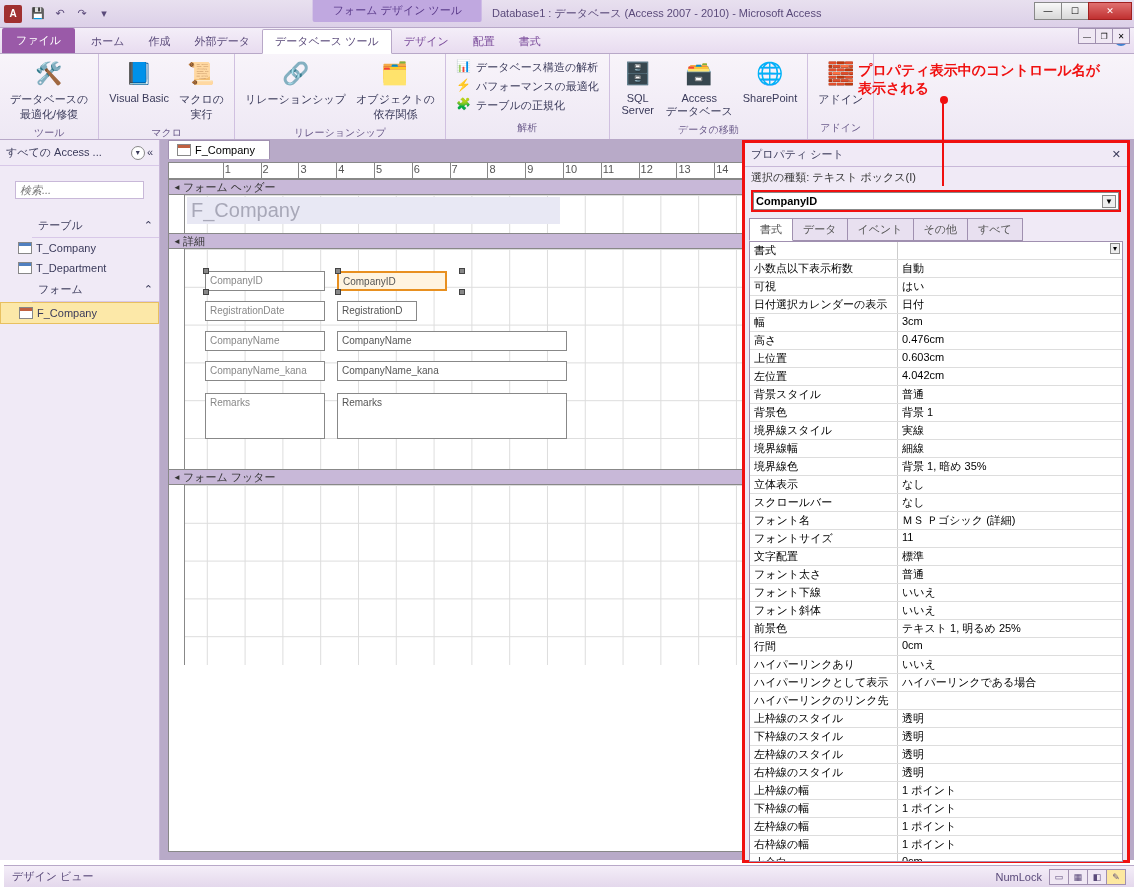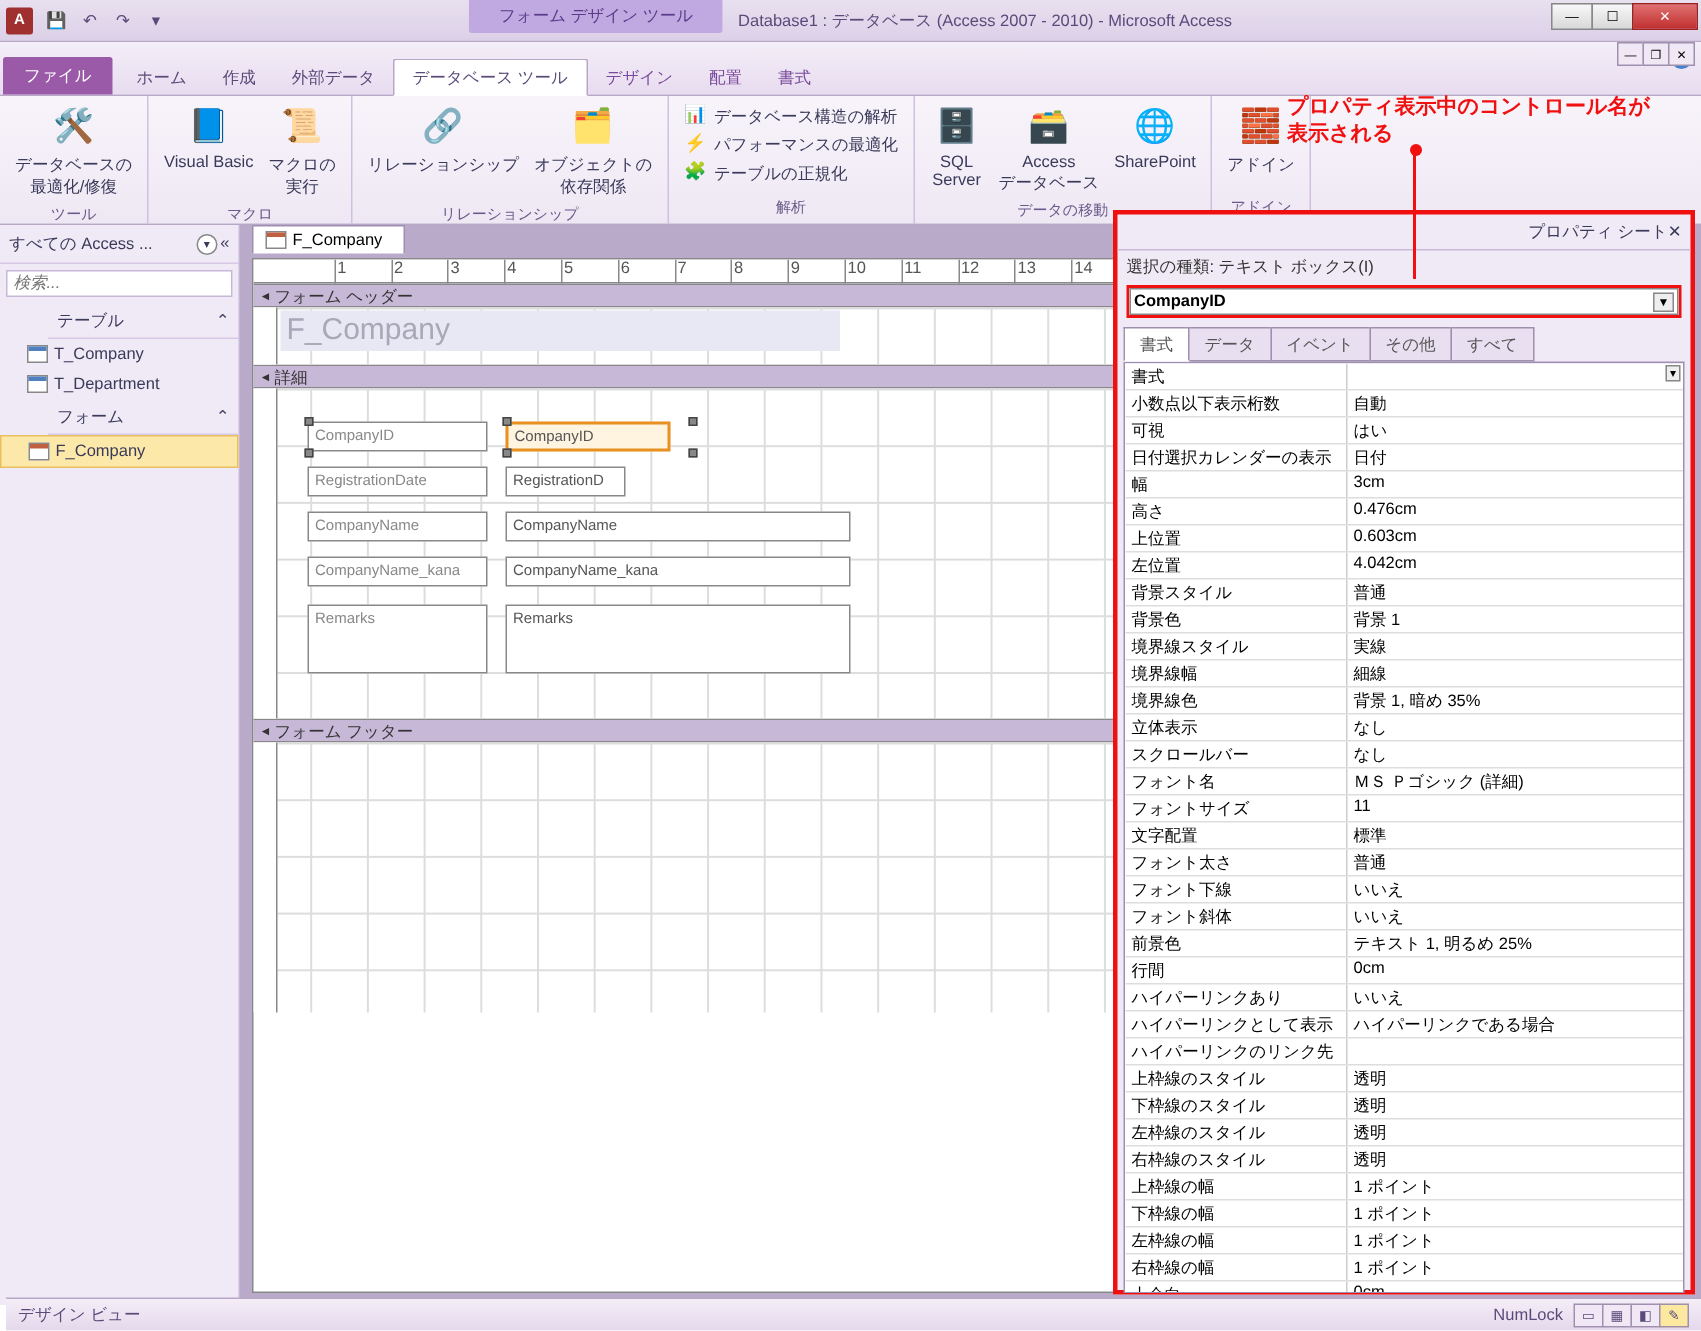--- a/index.html
+++ b/index.html
@@ -7,42 +7,42 @@
 .titlebar{height:28px;background:linear-gradient(#e8e0ef,#dcd0e8);display:flex;align-items:center;position:relative;border-bottom:1px solid #b8a8c8;}
 .titlebar .app-icon{width:18px;height:18px;margin:0 4px;background:#a03030;border-radius:2px;display:flex;align-items:center;justify-content:center;color:#fff;font-weight:bold;font-size:10px;}
 .titlebar .qat{display:flex;gap:2px;margin-left:2px;}
 .titlebar .qat-btn{width:20px;height:20px;display:flex;align-items:center;justify-content:center;color:#5a4a7a;}
 .titlebar .center{position:absolute;left:50%;transform:translateX(-50%);display:flex;align-items:center;gap:10px;}
 .titlebar .ctx-title{background:#c0a8e0;padding:4px 20px;color:#5a3a8a;border-radius:0 0 2px 2px;margin-top:-6px;}
 .titlebar .dbname{color:#5a4a7a;}
 .win-btns{position:absolute;right:2px;top:2px;display:flex;}
 .win-btn{width:28px;height:18px;border:1px solid #888;background:linear-gradient(#f8f8f8,#d8d8d8);display:flex;align-items:center;justify-content:center;margin-left:-1px;font-size:9px;}
 .win-btn.close{background:linear-gradient(#e07070,#c03030);color:#fff;border-color:#a02020;width:44px;}
-.ribbon-tabs{height:36px;background:linear-gradient(#f4eef8,#e8dcf0);display:flex;align-items:flex-end;padding-left:2px;border-bottom:1px solid #b8a8c8;position:relative;}
+.ribbon-tabs{height:26px;background:linear-gradient(#f4eef8,#e8dcf0);display:flex;align-items:flex-end;padding-left:2px;border-bottom:1px solid #b8a8c8;position:relative;}
 .ribbon-tab{padding:4px 12px;color:#5a4a7a;cursor:default;}
 .ribbon-tab.file{background:#9a5aa8;color:#fff;border-radius:2px 2px 0 0;margin-right:4px;padding:5px 14px;}
 .ribbon-tab.active{background:#fff;border:1px solid #b8a8c8;border-bottom:1px solid #fff;border-radius:2px 2px 0 0;margin-bottom:-1px;}
 .ribbon-tab.ctx{color:#7a4a9a;}
 .ribbon-help{position:absolute;right:6px;top:4px;display:flex;gap:6px;}
 .ribbon-help span{color:#5a4a7a;}
 .ribbon-body{height:86px;background:linear-gradient(#f8f4fa,#eee8f4);border-bottom:1px solid #b8a8c8;display:flex;}
 .rgroup{border-right:1px solid #d0c0e0;padding:2px 6px;display:flex;flex-direction:column;justify-content:space-between;}
 .rgroup-items{display:flex;align-items:flex-start;gap:2px;flex:1;}
 .rgroup-label{text-align:center;color:#6a5a8a;font-size:10px;padding:2px 0;}
 .ritem{display:flex;flex-direction:column;align-items:center;padding:2px 4px;min-width:44px;text-align:center;color:#3a3a5a;gap:2px;}
 .ritem .ricon{width:32px;height:32px;display:flex;align-items:center;justify-content:center;font-size:22px;}
 .ritem-list{display:flex;flex-direction:column;gap:1px;padding:2px;}
 .ritem-sm{display:flex;align-items:center;gap:4px;color:#3a3a5a;padding:1px 2px;}
 .ritem-sm .ricon{width:16px;height:16px;font-size:12px;}
 .main{display:flex;height:720px;}
 .nav{width:160px;background:#f0eaf6;border-right:1px solid #c8b8d8;display:flex;flex-direction:column;}
 .nav-hdr{padding:5px 6px;display:flex;align-items:center;justify-content:space-between;color:#3a3a5a;border-bottom:1px solid #d8c8e8;}
 .nav-hdr .dd{display:flex;gap:2px;}
 .nav-hdr .circ{width:14px;height:14px;border:1px solid #888;border-radius:50%;background:#fff;display:flex;align-items:center;justify-content:center;font-size:8px;}
-.nav-search{margin:4px;position:relative;}
+.nav-search{margin:15px;position:relative;}
 .nav-search input{width:100%;padding:2px 4px;border:1px solid #c8b8d8;background:#fff;font-style:italic;color:#888;}
 .nav-cat{padding:4px 6px;color:#3a3a5a;border-bottom:1px solid #d8c8e8;display:flex;justify-content:space-between;align-items:center;margin-left:32px;}
 .nav-item{padding:4px 6px 4px 18px;color:#3a3a5a;display:flex;align-items:center;gap:4px;}
 .nav-item.sel{background:#fce8a8;border:1px solid #e8c060;}
 .nav-icon{width:14px;height:12px;background:#fff;border:1px solid #888;position:relative;}
 .nav-icon.tbl::before{content:"";position:absolute;top:0;left:0;right:0;height:3px;background:#5080c0;}
 .nav-icon.frm::before{content:"";position:absolute;top:0;left:0;right:0;height:3px;background:#c06040;}
 .doc-area{flex:1;background:#b8aac8;position:relative;}
 .doc-tab{position:absolute;top:0;left:8px;background:#fff;border:1px solid #a090b0;border-bottom:none;padding:3px 14px 3px 8px;display:flex;align-items:center;gap:4px;}
 .doc-tab .nav-icon{width:14px;height:12px;}
@@ -58,21 +58,21 @@
 .hdr-area{height:38px;position:relative;}
 .hdr-area .title-lbl{position:absolute;left:2px;top:2px;font-size:20px;color:#a8a8b8;background:#e8e8f4;padding:2px 260px 2px 4px;}
 .detail-area{height:220px;position:relative;}
 .fld-row{position:absolute;display:flex;}
 .fld-label{border:1px solid #888;background:#fff;padding:3px 4px;width:120px;color:#888;font-size:10px;overflow:hidden;white-space:nowrap;}
 .fld-ctrl{border:1px solid #888;background:#fff;padding:3px 4px;color:#555;font-size:10px;overflow:hidden;white-space:nowrap;}
 .fld-ctrl.sel{border:2px solid #e89020;background:#fff4e0;}
 .sel-handle{position:absolute;width:6px;height:6px;background:#888;border:1px solid #444;}
 .footer-area{height:180px;}
 .prop{position:absolute;top:140px;right:4px;width:388px;bottom:24px;background:#f0eaf6;border:3px solid #f01010;}
-.prop-title{padding:4px 6px;color:#3a3a5a;display:flex;justify-content:flex-end;align-items:center;border-bottom:1px solid #c8b8d8;}
+.prop-title{padding:4px 6px;color:#3a3a5a;display:flex;justify-content:space-between;align-items:center;border-bottom:1px solid #c8b8d8;}
 .prop-type{padding:3px 6px;color:#333;}
 .prop-sel{margin:2px 6px;position:relative;border:2px solid #f01010;}
 .prop-sel select{width:100%;padding:2px;border:1px solid #888;background:#fff;font-weight:bold;appearance:none;}
 .prop-sel::after{content:"▼";position:absolute;right:3px;top:3px;font-size:8px;background:#eee;border:1px solid #888;padding:1px 2px;pointer-events:none;}
 .prop-tabs{display:flex;padding:4px 4px 0 4px;gap:0;}
 .prop-tab{padding:3px 10px;border:1px solid #a090b0;background:#e8e0f0;color:#555;margin-right:-1px;}
 .prop-tab.active{background:#fff;border-bottom:1px solid #fff;position:relative;z-index:1;}
 .prop-grid{background:#fff;border:1px solid #a090b0;margin:0 4px 4px 4px;height:calc(100% - 96px);overflow-y:auto;position:relative;}
 .prop-row{display:flex;border-bottom:1px solid #ddd;}
 .prop-name{width:148px;padding:1px 4px;border-right:1px solid #ccc;}

